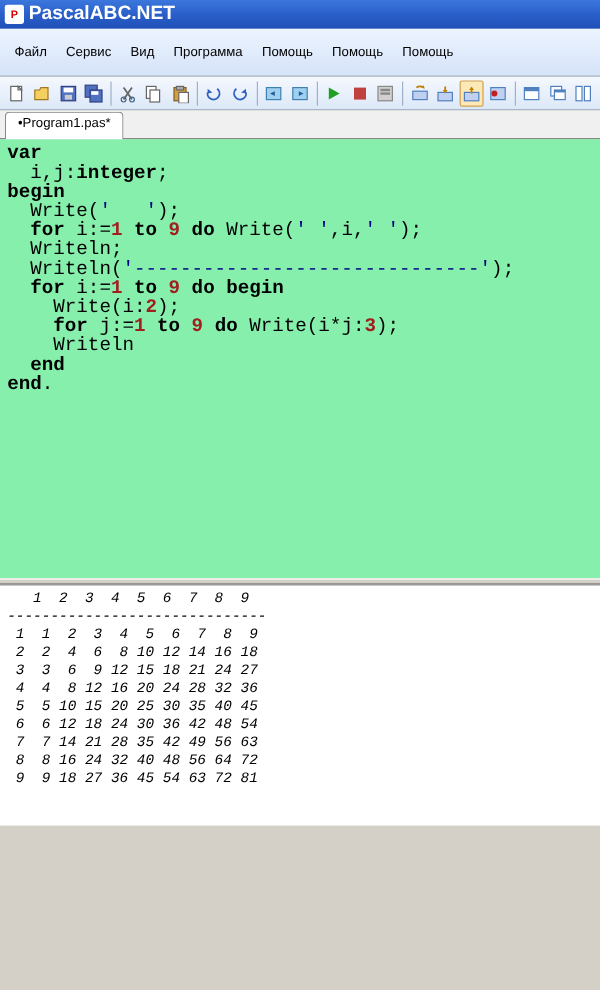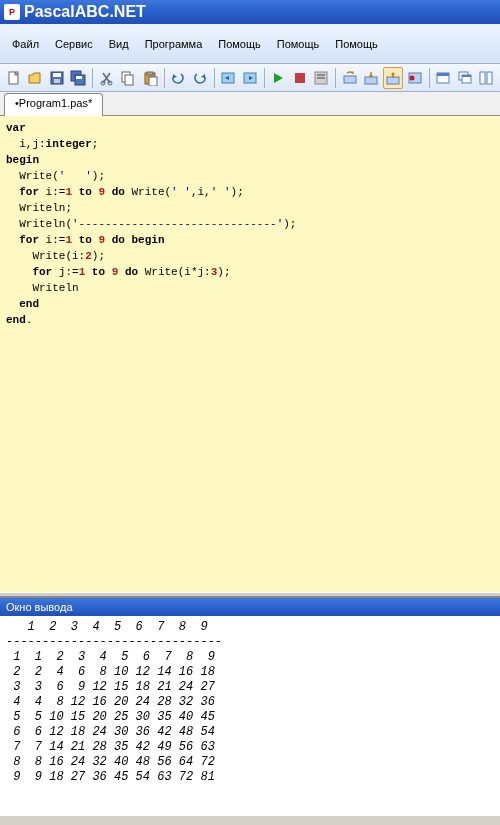--- a/index.html
+++ b/index.html
@@ -84,26 +84,26 @@
   background: #fff;
   border: 1px solid #888;
   border-bottom: none;
   padding: 3px 10px;
   font-size: 11px;
   border-radius: 4px 4px 0 0;
   position: relative;
   top: 1px;
 }
 .editor {
-  background: #fef9c3;
+  background: #86efac;
   font-family: 'Courier New', monospace;
-  font-size: 11px;
+  font-size: 16px;
   padding: 4px 6px;
   line-height: 16px;
-  height: 476px;
+  height: 366px;
   overflow: auto;
   white-space: pre;
 }
 .editor .kw { font-weight: bold; color: #000; }
 .editor .num { color: #a02020; font-weight: bold; }
 .editor .str { color: #008; }
 .splitter {
   height: 5px;
   background: #d4d0c8;
   border-top: 1px solid #fff;
@@ -304,21 +304,20 @@
 <span>  </span><span class="kw">for</span><span> i:=</span><span class="num">1</span><span> </span><span class="kw">to</span><span> </span><span class="num">9</span><span> </span><span class="kw">do</span><span> </span><span class="kw">begin</span>
 <span>    Write(i:</span><span class="num">2</span><span>);</span>
 <span>    </span><span class="kw">for</span><span> j:=</span><span class="num">1</span><span> </span><span class="kw">to</span><span> </span><span class="num">9</span><span> </span><span class="kw">do</span><span> Write(i*j:</span><span class="num">3</span><span>);</span>
 <span>    Writeln</span>
 <span>  </span><span class="kw">end</span>
 <span class="kw">end</span><span>.</span></div>
 
 <div class="splitter"></div>
 
 <div class="output-panel">
-  <div class="output-title">Окно вывода</div>
   <div class="output">   1  2  3  4  5  6  7  8  9
 ------------------------------
  1  1  2  3  4  5  6  7  8  9
  2  2  4  6  8 10 12 14 16 18
  3  3  6  9 12 15 18 21 24 27
  4  4  8 12 16 20 24 28 32 36
  5  5 10 15 20 25 30 35 40 45
  6  6 12 18 24 30 36 42 48 54
  7  7 14 21 28 35 42 49 56 63
  8  8 16 24 32 40 48 56 64 72

